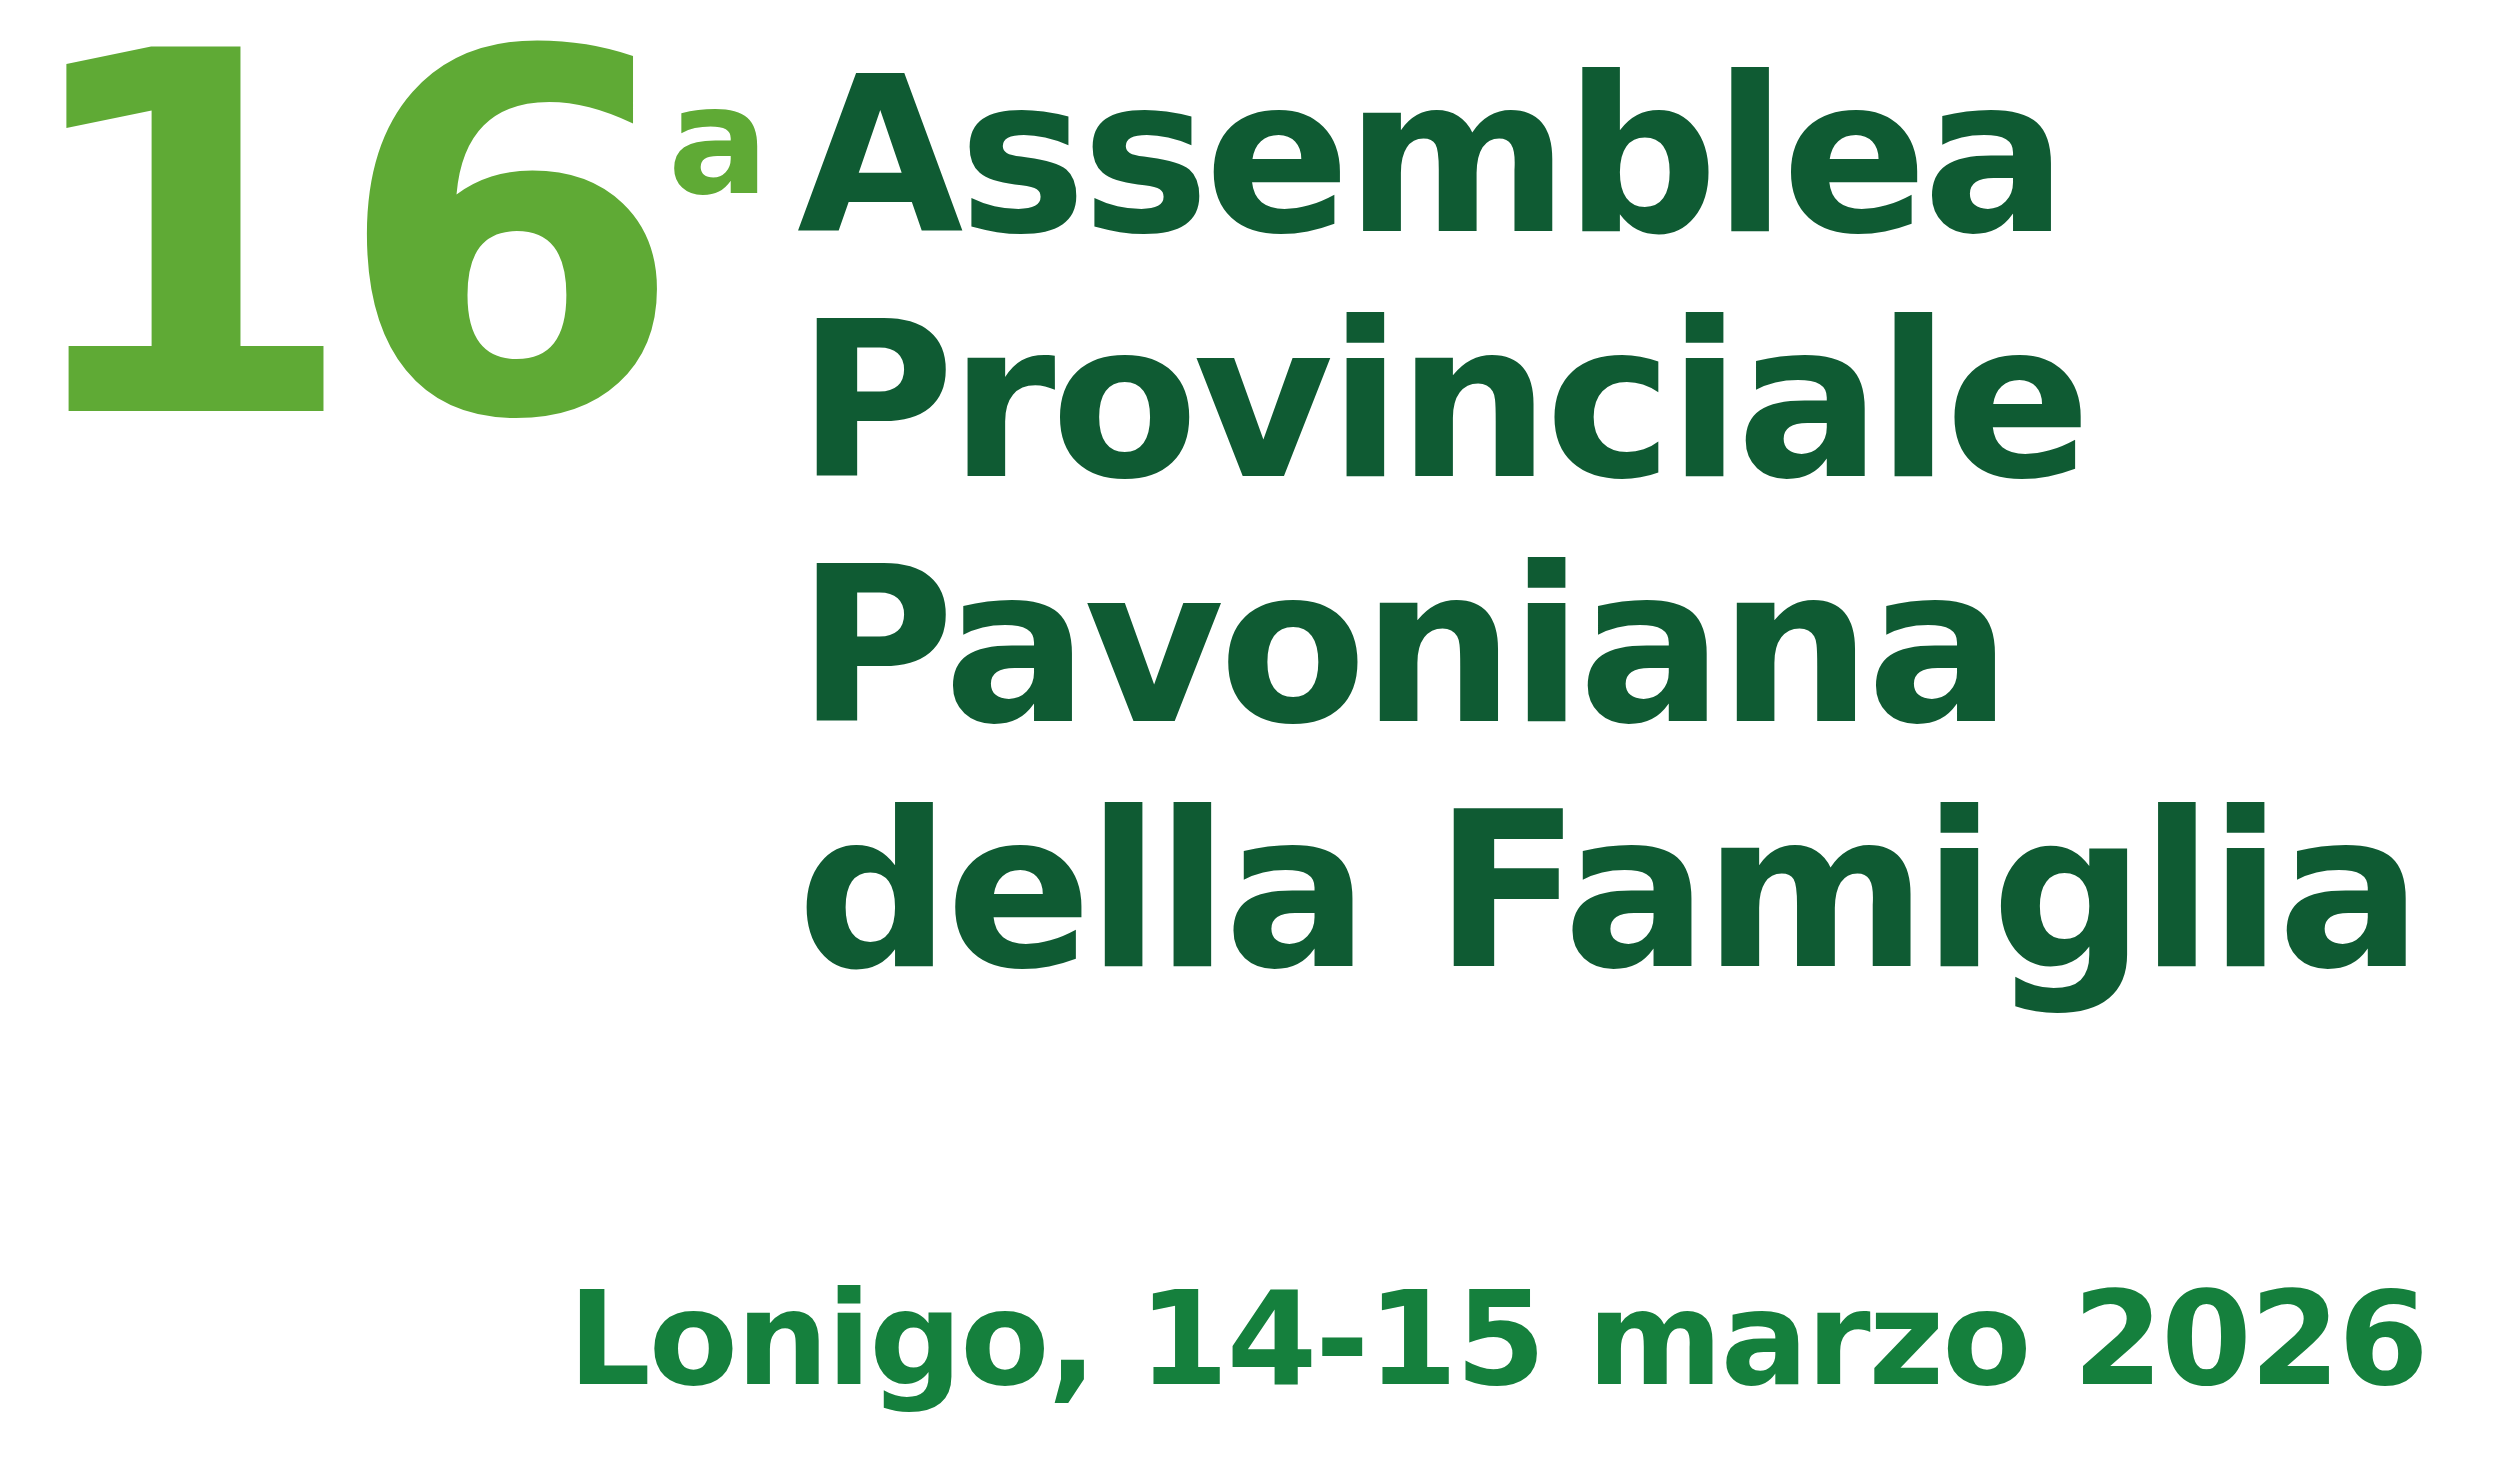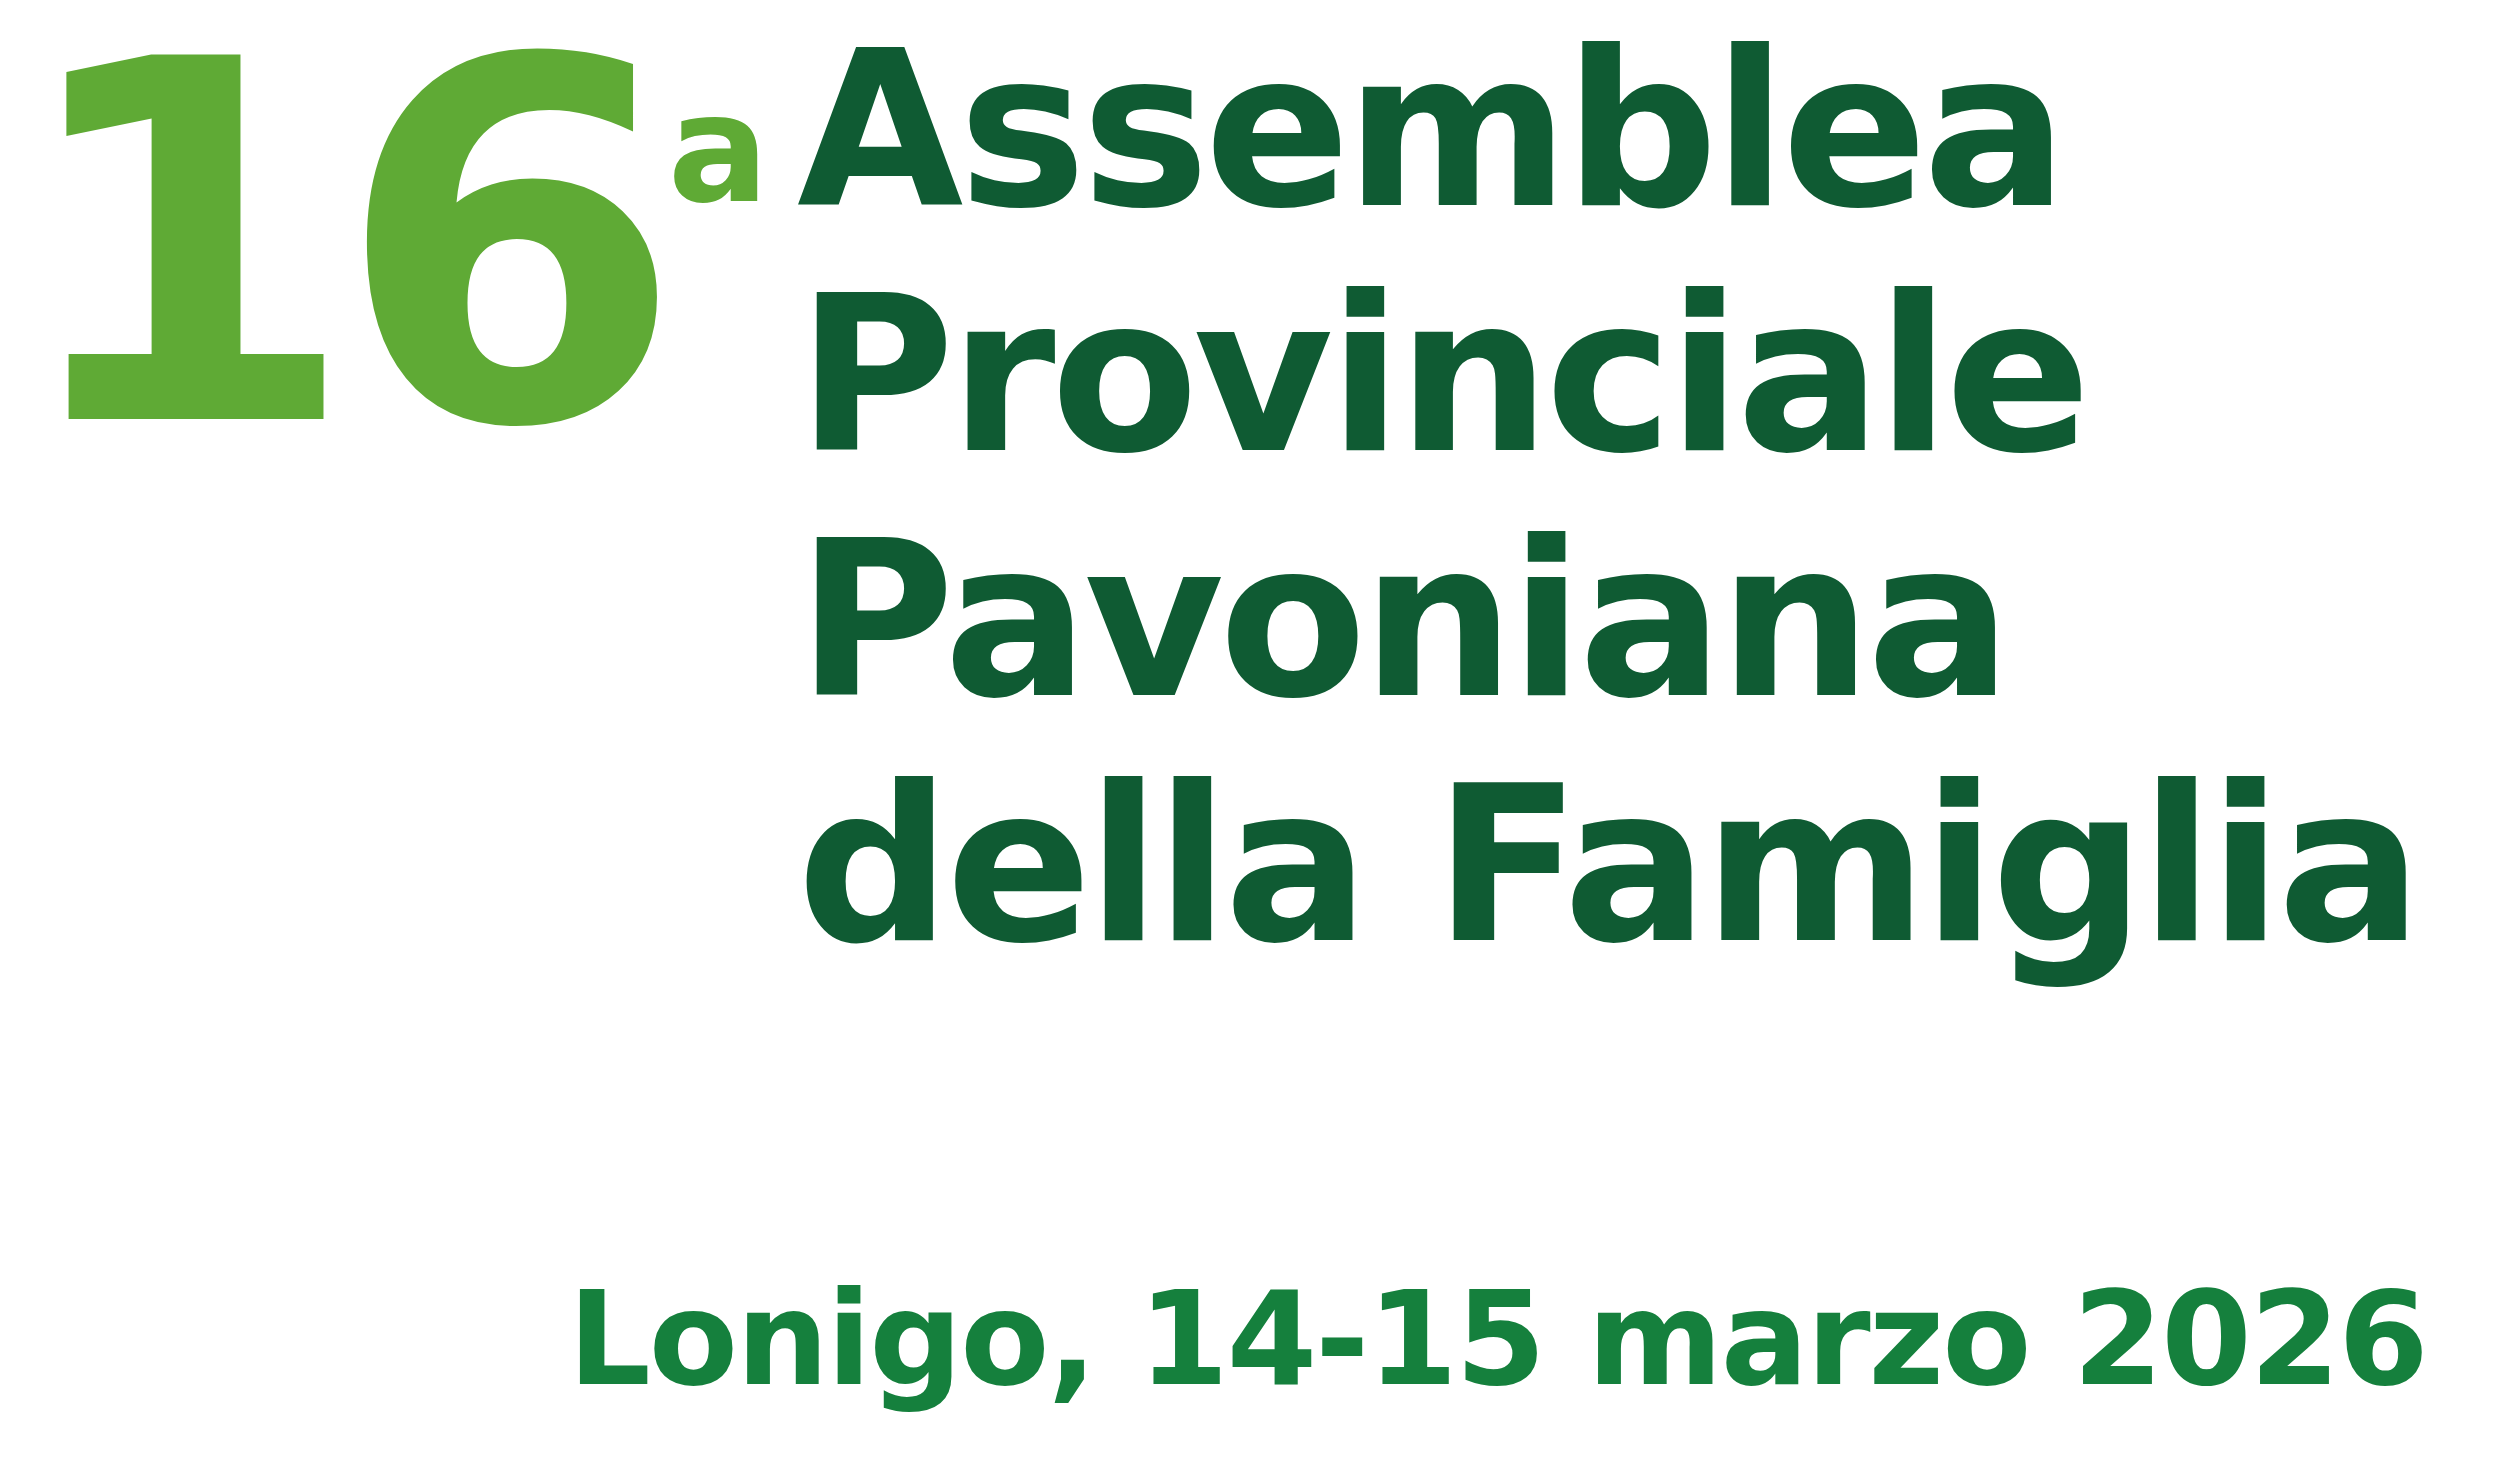--- a/index.html
+++ b/index.html
@@ -18,21 +18,21 @@
     position: relative;
     width: 2493px;
     height: 1471px;
     background: #ffffff;
   }
 
   
   .headline {
     position: absolute;
     left: 0;
-    top: 8px;
+    top: 0;
     width: 2493px;
     display: flex;
     flex-direction: row;
     align-items: flex-start;
   }
 
   .number-group {
     position: relative;
     display: flex;
     flex-direction: row;
@@ -57,20 +57,21 @@
     font-size: 150px;
     line-height: 1;
     color: #5faa35;
     margin-top: 58px;
     margin-left: 6px;
     display: block;
   }
 
   .title-block {
     margin-left: 28px;
+    margin-top: 34px;
   }
 
   .title-line {
     font-family: "DejaVu Sans", sans-serif;
     font-weight: bold;
     font-size: 215px;
     line-height: 1.14;
     letter-spacing: -5px;
     color: #0f5b33;
     white-space: nowrap;

